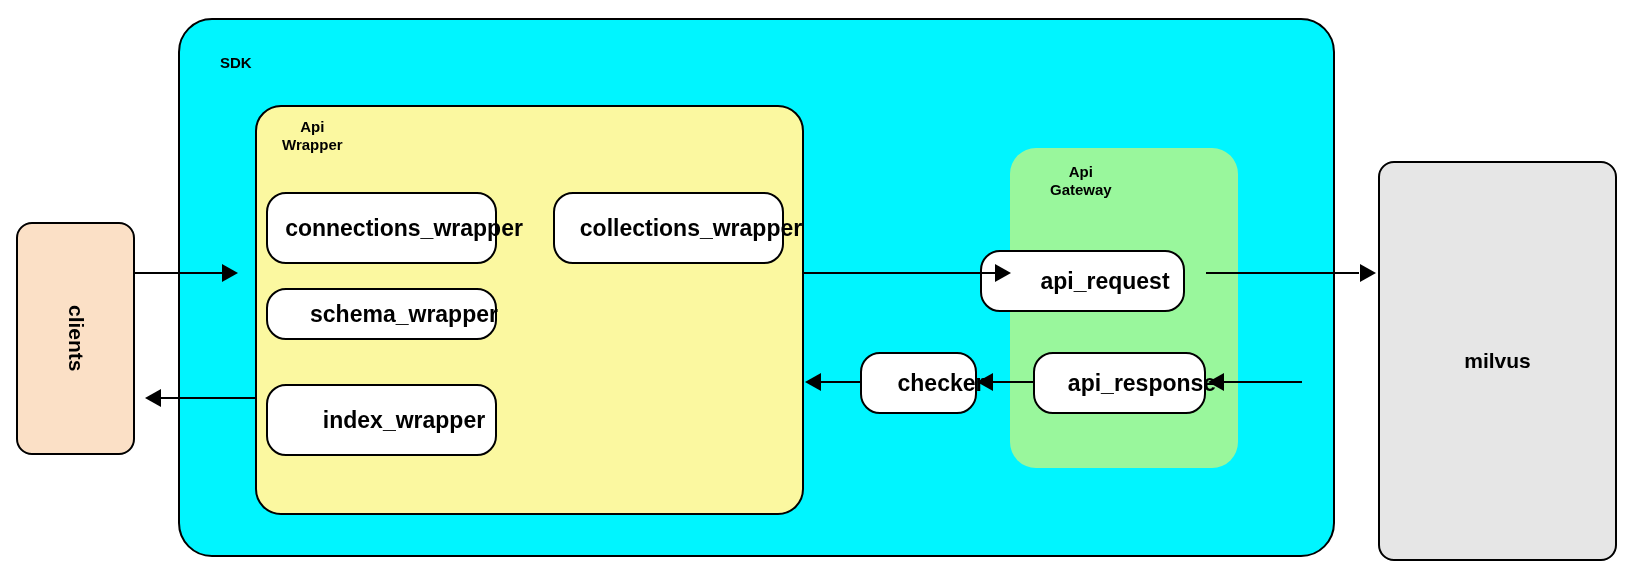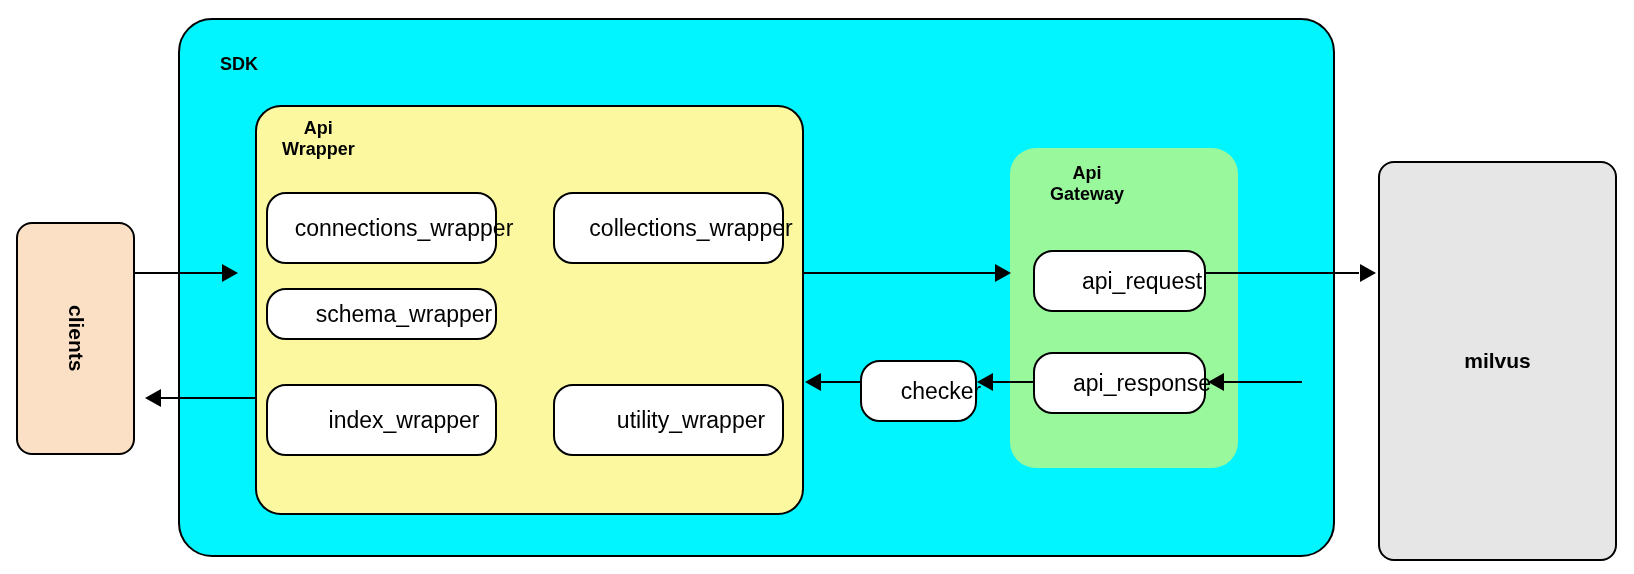--- a/index.html
+++ b/index.html
@@ -48,32 +48,32 @@
     border-radius: 26px;
     background: #99f79c;
     align-items: flex-start;
     justify-content: flex-start;
   }
 
   
   .container-title {
     position: absolute;
     font-weight: bold;
-    font-size: 18px;
+    font-size: 15px;
     line-height: 1.18;
     color: #000000;
     white-space: pre-line;
   }
 
   
   .leaf {
     border-radius: 20px;
     background: #ffffff;
     font-size: 23px;
-    font-weight: normal;
+    font-weight: bold;
     padding-left: 45px;
   }
   .endpoint {
     border-radius: 16px;
     font-size: 21px;
     font-weight: bold;
   }
   .endpoint-clients {
     background: #fbe0c6;
   }
@@ -133,37 +133,34 @@
   <div class="node leaf" style="left:266px; top:288px; width:231px; height:52px;">
     <span>schema_wrapper</span>
   </div>
   <div class="node leaf" style="left:266px; top:384px; width:231px; height:72px;">
     <span>index_wrapper</span>
   </div>
 
   <div class="node leaf" style="left:553px; top:192px; width:231px; height:72px;">
     <span>collections_wrapper</span>
   </div>
-  <div class="node leaf" style="left:553px; top:384px; width:231px; height:72px;">
-    <span>utility_wrapper</span>
-  </div>
 
   <div class="node container-gateway" style="left:1010px; top:148px; width:228px; height:320px;">
     <span class="container-title" style="left:40px; top:15px;">Api
 Gateway</span>
   </div>
 
-  <div class="node leaf" style="left:1033px; top:250px; width:173px; height:62px;">
+  <div class="node leaf" style="left:980px; top:250px; width:205px; height:62px;">
     <span>api_request</span>
   </div>
   <div class="node leaf" style="left:1033px; top:352px; width:173px; height:62px;text-align:center;">
     <span>api_response</span>
   </div>
 
-  <div class="node leaf" style="left:860px; top:360px; width:117px; height:62px;">
+  <div class="node leaf" style="left:860px; top:352px; width:117px; height:62px;">
     <span>checker</span>
   </div>
 
   <div class="node endpoint endpoint-milvus" style="left:1378px; top:145px; width:239px; height:400px;">
     <span>milvus</span>
   </div>
 
   <div class="arrow">
     <div class="arrow-line" style="left:135px; top:272px; width:88px;"></div>
     <div class="arrow-head head-right" style="left:222px; top:264px;"></div>

